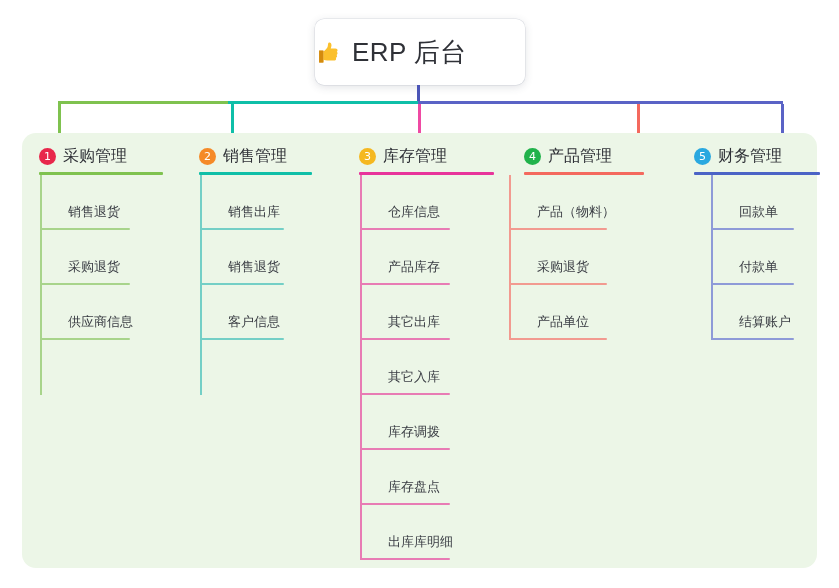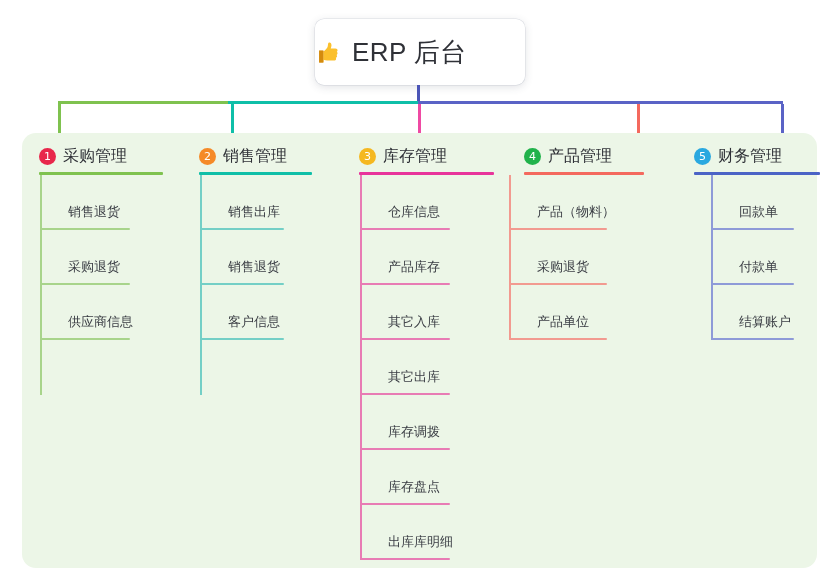--- a/index.html
+++ b/index.html
@@ -151,25 +151,25 @@
           <div class="spine" style="height: 385px; background: rgb(232, 123, 180);"></div>
           <div class="item">
             <span class="item-label">仓库信息</span>
             <div class="item-rule" style="width: 90px; background: rgb(232, 123, 180);"></div>
           </div>
           <div class="item">
             <span class="item-label">产品库存</span>
             <div class="item-rule" style="width: 90px; background: rgb(232, 123, 180);"></div>
           </div>
           <div class="item">
+            <span class="item-label">其它出库</span>
+            <div class="item-rule" style="width: 90px; background: rgb(232, 123, 180);"></div>
+          </div>
+          <div class="item">
             <span class="item-label">其它入库</span>
-            <div class="item-rule" style="width: 90px; background: rgb(232, 123, 180);"></div>
-          </div>
-          <div class="item">
-            <span class="item-label">其它出库</span>
             <div class="item-rule" style="width: 90px; background: rgb(232, 123, 180);"></div>
           </div>
           <div class="item">
             <span class="item-label">库存调拨</span>
             <div class="item-rule" style="width: 90px; background: rgb(232, 123, 180);"></div>
           </div>
           <div class="item">
             <span class="item-label">库存盘点</span>
             <div class="item-rule" style="width: 90px; background: rgb(232, 123, 180);"></div>
           </div>

